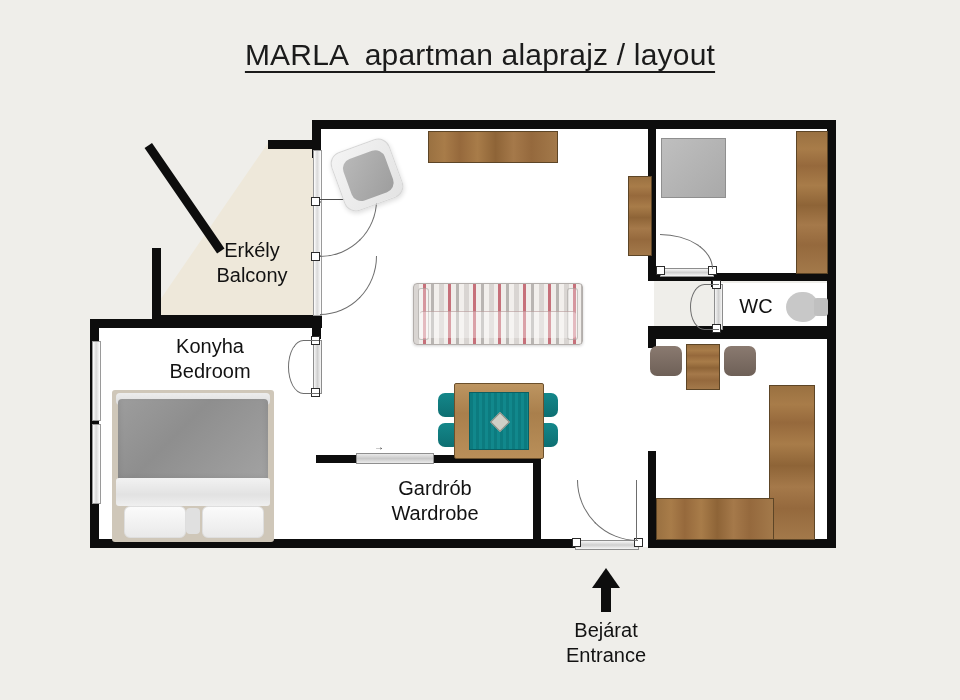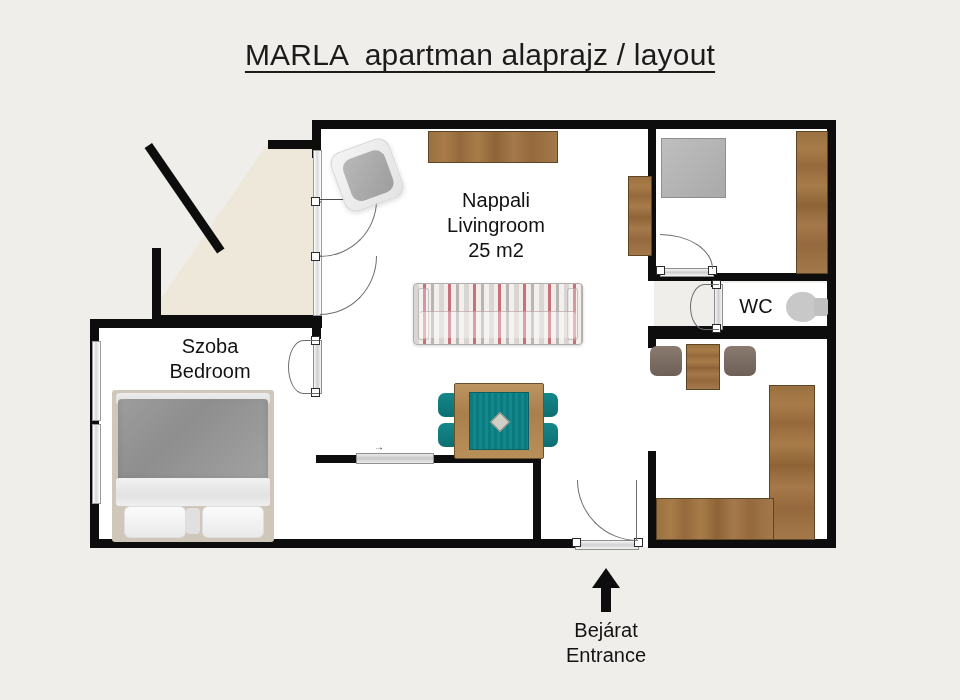--- a/index.html
+++ b/index.html
@@ -408,25 +408,26 @@
   <div class="furn" style="left:650px;top:344px;width:108px;height:46px;">
     <div class="kchair" style="left:0px;top:2px;width:32px;height:30px;"></div>
     <div class="kchair" style="left:74px;top:2px;width:32px;height:30px;"></div>
     <div class="wood-v" style="position:absolute;left:36px;top:0px;width:32px;height:44px;"></div>
   </div>
 
   <div class="furn wood-v" style="left:769px;top:385px;width:44px;height:153px;"></div>
 
   <div class="furn wood" style="left:656px;top:498px;width:116px;height:40px;"></div>
 
-  <div class="label" style="left:406px;top:188px;width:180px;">Nappali
-Livingroom
-25 m2</div>
-  <div class="label" style="left:130px;top:334px;width:160px;">Szoba
+  <div class="label" style="left:182px;top:238px;width:140px;">Erkély
+Balcony</div>
+  <div class="label" style="left:130px;top:334px;width:160px;">Konyha
 Bedroom</div>
+  <div class="label" style="left:340px;top:476px;width:190px;">Gardrób
+Wardrobe</div>
   <div class="label" style="left:726px;top:294px;width:60px;">WC</div>
 
   <div style="position:absolute;left:592px;top:568px;width:28px;height:44px;">
     <div class="arrow-head" style="left:0px;top:0px;"></div>
     <div class="arrow-shaft" style="left:9px;top:19px;width:10px;height:25px;"></div>
   </div>
   <div class="label" style="left:526px;top:618px;width:160px;">Bejárat
 Entrance</div>
 
 </div>

